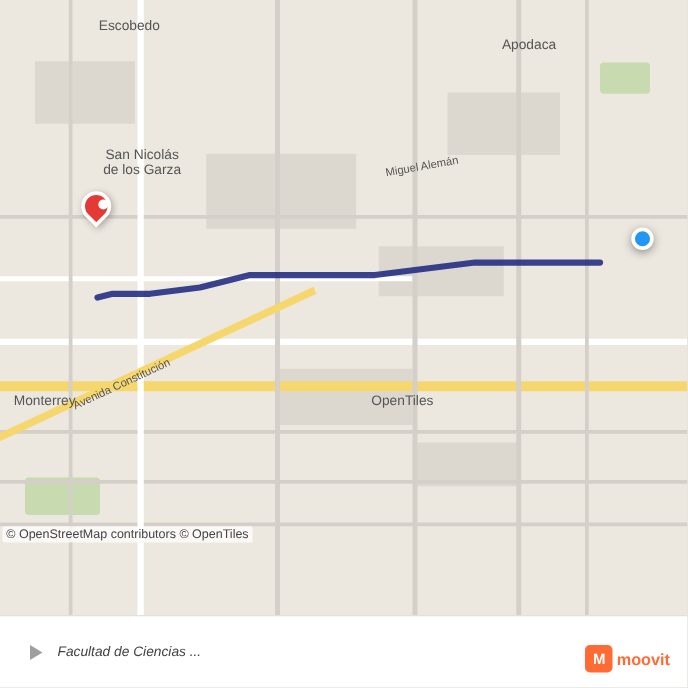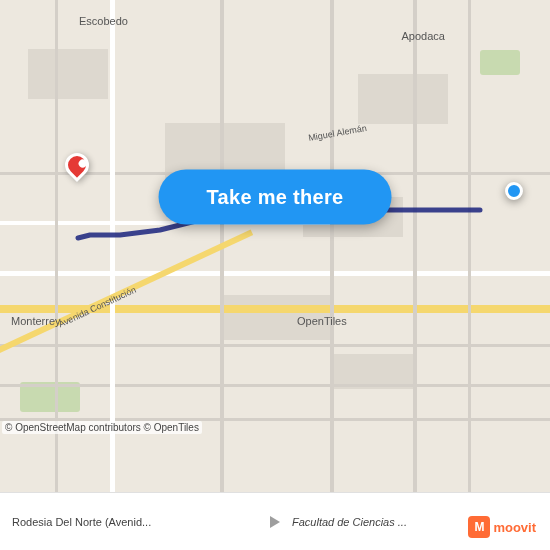--- a/index.html
+++ b/index.html
@@ -455,49 +455,44 @@
     <div class="road road-v5"></div>
     <div class="road road-v6"></div>
     <div class="road road-diag"></div>
 
     <svg id="route-svg">
 
       <polyline points="480,210 380,210 300,220 200,220 160,230 120,235 90,235 78,238" stroke="#1a237e" stroke-width="5" fill="none" stroke-linecap="round" stroke-linejoin="round" opacity="0.85"></polyline>
     </svg>
 
     <div class="city-label" style="top:3%;left:12%;margin-left:13px;">Escobedo</div>
+    <div class="city-label" style="top:24%;left:15%;">San Nicolás<br>de los Garza</div>
     <div class="city-label" style="top:6%;left:73%;">Apodaca</div>
     <div class="city-label" style="top:64%;left:2%;">Monterrey</div>
     <div class="city-label" style="top:64%;left:54%;">OpenTiles</div>
 
     <div class="road-label" style="bottom:180px;left:55px;transform:rotate(-25deg);">Avenida Constitución</div>
     <div class="road-label" style="top:26%;left:56%;transform:rotate(-10deg);">Miguel Alemán</div>
 
     <div class="origin-marker">
       <div class="pin-body">
         <div class="pin-dot"></div>
       </div>
     </div>
 
     <div class="dest-marker"></div>
 
-    <div id="button-overlay">
-      <button id="take-me-there-btn">Take me there</button>
-    </div>
 
     <div id="attribution">
       © OpenStreetMap contributors © OpenTiles
     </div>
 
   </div>
 
   <div id="footer">
-    <div id="footer-left">
-      <span class="footer-from-label">Rodesia Del Norte (Avenid...</span>
-    </div>
     <div id="footer-divider">
       <span class="arrow-right"></span>
     </div>
     <div id="footer-right">
       <span class="footer-to-label">Facultad de Ciencias ...</span>
     </div>
 
     <div id="moovit-logo">
       <div class="moovit-icon">M</div>
       <span class="moovit-text">moovit</span>

